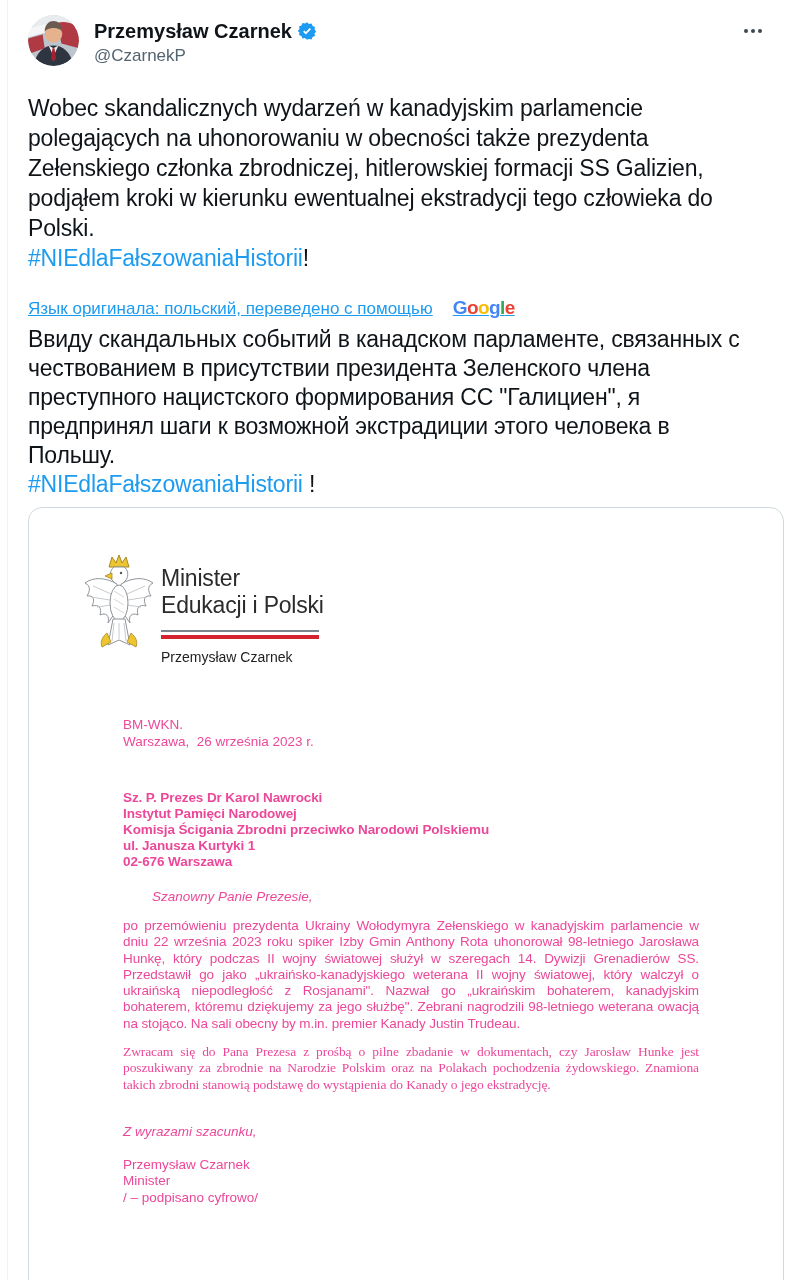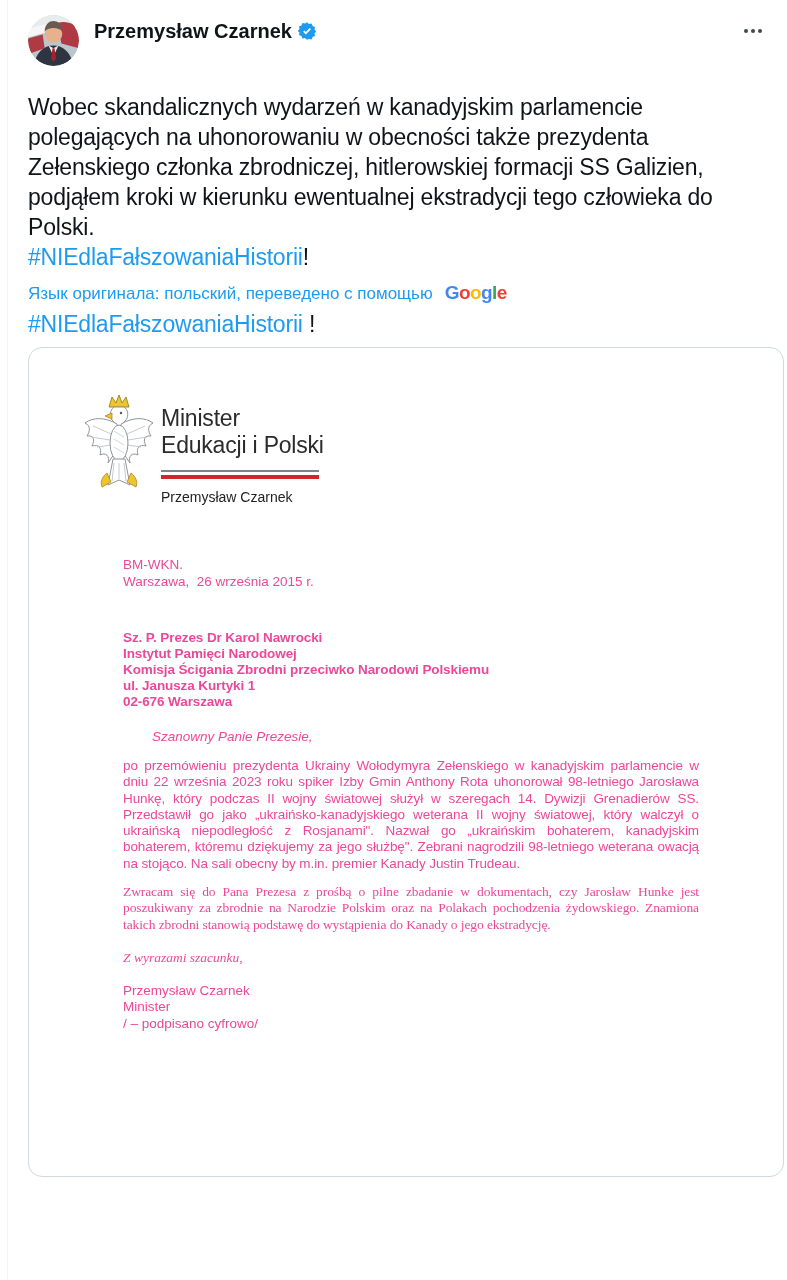--- a/index.html
+++ b/index.html
@@ -21,21 +21,21 @@
   .handle { font-size:17px; color:#536471; line-height:22px; margin-top:2px; cursor:pointer; }
   .more { margin-left:auto; margin-top:10px; margin-right:12px; display:flex; gap:3px; cursor:pointer; padding:4px; }
   .more i { width:4px; height:4px; border-radius:50%; background:#3c4852; }
 
   
   .tweet-body { margin-top:26px; font-size:23px; line-height:30px; color:#0f1419; width:716px; letter-spacing:-0.2px; }
   .tweet-body.ru { margin-top:6px; line-height:29px; }
   .hashtag { color:#1d9bf0; text-decoration:none; cursor:pointer; }
   .hash-suffix { color:#0f1419; }
 
-  .attribution { margin-top:10px; display:flex; align-items:baseline; gap:12px; font-size:17px; color:#1d9bf0; cursor:pointer; }
+  .attribution { margin-top:24px; display:flex; align-items:baseline; gap:20px; font-size:17px; color:#1d9bf0; cursor:pointer;text-decoration:underline; }
   .google-logo { font-size:19px; font-weight:600; letter-spacing:-0.6px; }
   .gl0{color:#4285F4}.gl1{color:#EA4335}.gl2{color:#FBBC05}.gl3{color:#4285F4}.gl4{color:#34A853}.gl5{color:#EA4335}
 
   
   .letter-card { margin-top:8px; width:756px; height:830px; border:1px solid #cfd9de; border-radius:14px;
     background:#fff; overflow:hidden; padding:45px 84px 0 52px; cursor:pointer; }
 
   .logo-row { display:flex; }
   .eagle { width:76px; height:104px; flex:0 0 76px; }
   .logo-text { margin-left:4px; padding-top:12px; }
@@ -43,21 +43,21 @@
   .rule-gray { margin-top:11px; width:158px; height:2px; background:#7d858c; }
   .rule-red  { margin-top:3px;  width:158px; height:4px; background:#d2232e; }
   .signatory { margin-top:10px; font-size:14px; color:#222; }
 
   .letter-text { margin-left:42px; margin-top:51px; font-size:13.5px; line-height:17px; color:#ec4899; }
   .ref-line { white-space:pre-wrap; }
   .recipient { margin-top:40px; font-weight:700; line-height:16px; letter-spacing:-0.1px; }
   .salutation { margin-top:18px; font-style:italic;margin-left:29px; }
   .para { margin-top:13px; text-align:justify; line-height:16.3px; letter-spacing:-0.1px; }
   .para + .para { margin-top:12px;font-family:Liberation Serif, serif; }
-  .closing { margin-top:16px; font-style:italic;font-family:Liberation Serif, serif; }
+  .closing { margin-top:30px; font-style:italic; }
   .sig { margin-top:17px; line-height:16.5px; }
 </style>
 </head>
 <body>
 
 <div class="page">
   <div class="col-divider"></div>
 
   <article class="tweet">
 
@@ -86,39 +86,41 @@
       <div class="id-block">
         <div class="name-row">
           <span class="name">Przemysław Czarnek</span>
           <span class="badge">
             <svg viewBox="0 0 24 24" width="20" height="20">
               <path fill="#1d9bf0" d="M12 1.5l2.4 2.1 3.1-.6 1.2 2.9 2.9 1.2-.6 3.1 2.1 2.4-2.1 2.4.6 3.1-2.9 1.2-1.2 2.9-3.1-.6L12 22.5l-2.4-2.1-3.1.6-1.2-2.9-2.9-1.2.6-3.1L.9 12 3 9.6l-.6-3.1 2.9-1.2 1.2-2.9 3.1.6z"></path>
               <path fill="#fff" d="M10.6 16.2l-3.3-3.3 1.5-1.5 1.8 1.8 4.7-4.7 1.5 1.5z"></path>
             </svg>
           </span>
         </div>
+        <div class="handle">@CzarnekP</div>
       </div>
       <div class="more" aria-label="More">
         <i></i>
           <i></i>
           <i></i>
       </div>
     </header>
 
     <div class="tweet-body">
       <p>Wobec skandalicznych wydarzeń w kanadyjskim parlamencie polegających na uhonorowaniu w obecności także prezydenta Zełenskiego członka zbrodniczej, hitlerowskiej formacji SS Galizien, podjąłem kroki w kierunku ewentualnej ekstradycji tego człowieka do Polski.</p>
       <p><a class="hashtag">#NIEdlaFałszowaniaHistorii</a><span class="hash-suffix">!</span></p>
     </div>
 
     <div class="attribution">
       <span>Язык оригинала: польский, переведено с помощью</span>
       <span class="google-logo"><span class="gl0">G</span><span class="gl1">o</span><span class="gl2">o</span><span class="gl3">g</span><span class="gl4">l</span><span class="gl5">e</span></span>
     </div>
 
     <div class="tweet-body ru">
+      <p>Ввиду скандальных событий в канадском парламенте, связанных с чествованием в присутствии президента Зеленского члена преступного нацистского формирования СС "Галициен", я предпринял шаги к возможной экстрадиции этого человека в Польшу.</p>
       <p><a class="hashtag">#NIEdlaFałszowaniaHistorii</a><span class="hash-suffix"> !</span></p>
     </div>
 
     <figure class="letter-card">
 
       <div class="logo-row">
         <svg class="eagle" viewBox="0 0 76 104">
 
           <path d="M28 14 L31 4 L35 10 L38 2 L41 10 L45 4 L48 14 Z" fill="#edc531" stroke="#a8871f" stroke-width="1"></path>
 
@@ -145,21 +147,21 @@
           <div class="ministry-name">Minister</div>
           <div class="ministry-name">Edukacji i Polski</div>
           <div class="rule-gray"></div>
           <div class="rule-red"></div>
           <div class="signatory">Przemysław Czarnek</div>
         </div>
       </div>
 
       <div class="letter-text">
         <p class="ref-line">BM-WKN.</p>
-        <p class="ref-line">Warszawa,  26 września 2015 r.</p>
+        <p class="ref-line">Warszawa,  26 września 2023 r.</p>
 
         <div class="recipient">
           <div>Sz. P. Prezes Dr Karol Nawrocki</div>
           <div>Instytut Pamięci Narodowej</div>
           <div>Komisja Ścigania Zbrodni przeciwko Narodowi Polskiemu</div>
           <div>ul. Janusza Kurtyki 1</div>
           <div>02-676 Warszawa</div>
         </div>
 
         <p class="salutation">Szanowny Panie Prezesie,</p>

